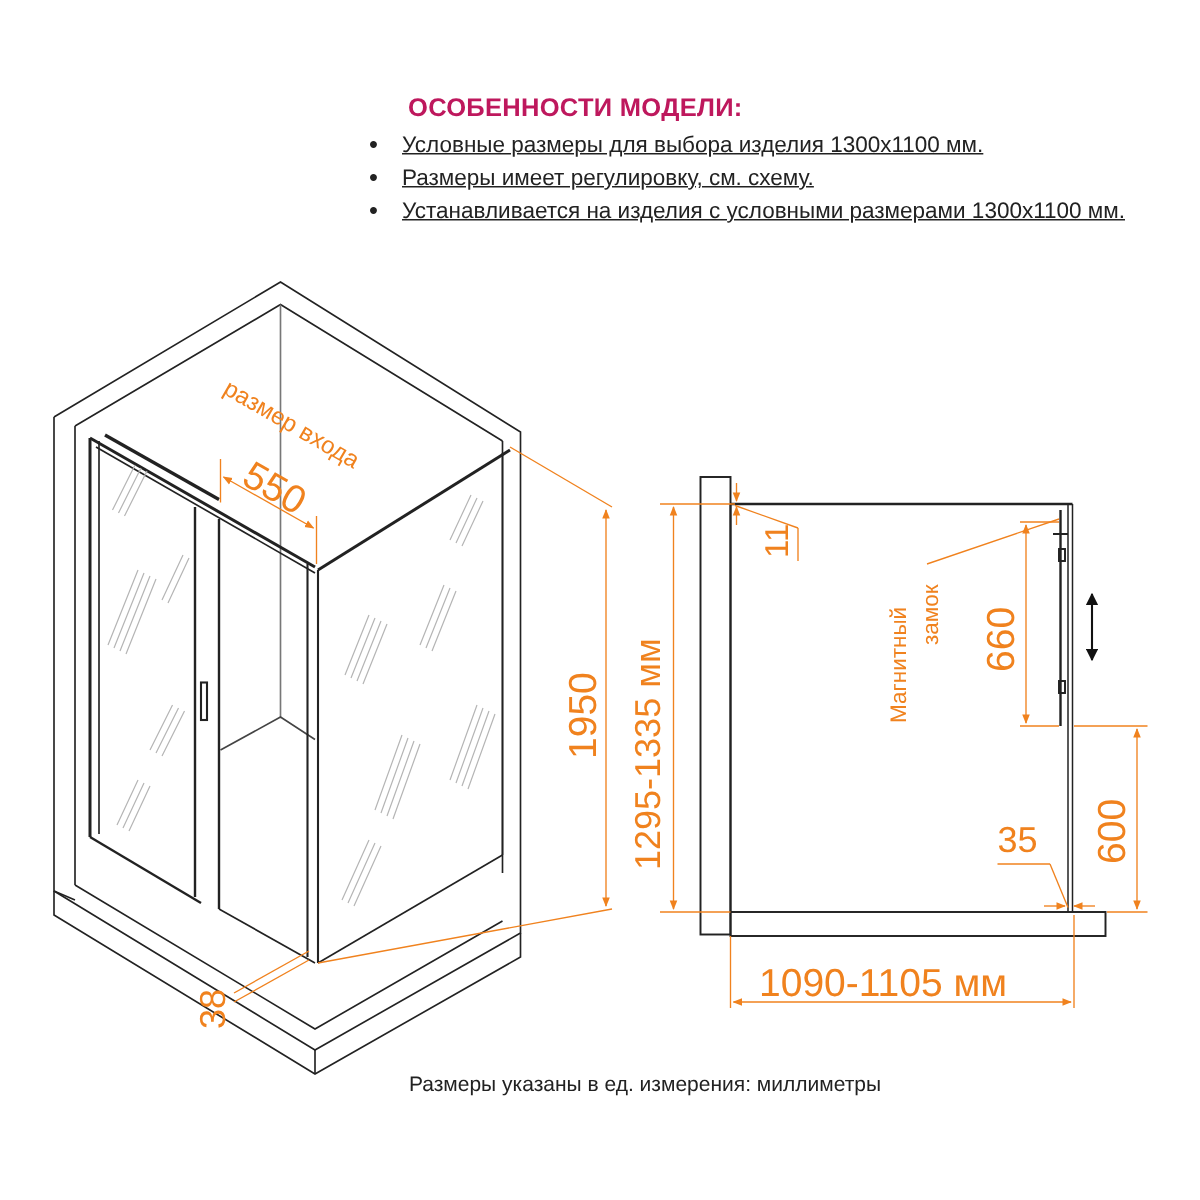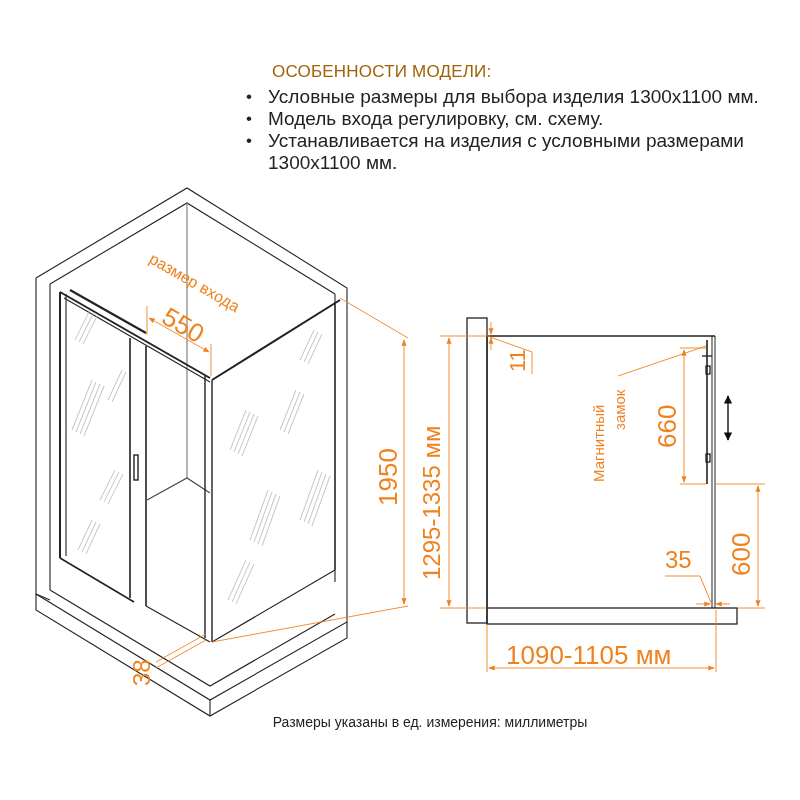--- a/index.html
+++ b/index.html
@@ -1,34 +1,34 @@
 <!DOCTYPE html>
 <html><head>
 <meta charset="utf-8">
 <style>
   html, body { margin: 0; padding: 0; background: #ffffff; }
   body { width: 800px; height: 800px; position: relative; overflow: hidden;
          font-family: "Liberation Sans", "DejaVu Sans", sans-serif; color: #1a1a1a; }
   .features { position: absolute; left: 246px; top: 62px; width: 540px; }
-  .features-title { color: #a16207; font-weight: normal; font-size: 17px; margin-left: 26px; letter-spacing: 0.2px; margin-bottom: 4px; }
+  .features-title { color: #be185d; font-weight: bold; font-size: 17px; margin-left: 26px; letter-spacing: 0.2px; margin-bottom: 4px; }
   .features ul { margin: 0; padding: 0; list-style: none; }
-  .features li { position: relative; padding-left: 22px; font-size: 19px; line-height: 22px; color: #222; }
+  .features li { position: relative; padding-left: 22px; font-size: 15px; line-height: 22px; color: #222; text-decoration: underline; }
   .features li::before { content: "•"; position: absolute; left: 0; top: 0; font-size: 17px; }
   .footnote { position: absolute; left: 0; width: 860px; top: 714px; text-align: center; font-size: 14px; color: #222; }
   svg { position: absolute; left: 0; top: 0; }
   .dim { fill: #f0821e; font-family: "Liberation Sans", "DejaVu Sans", sans-serif; }
 </style>
 </head>
 <body>
 
 <div class="features">
   <div class="features-title">ОСОБЕННОСТИ МОДЕЛИ:</div>
   <ul>
     <li>Условные размеры для выбора изделия 1300x1100 мм.</li>
-    <li>Модель входа регулировку, см. схему.</li>
+    <li>Размеры имеет регулировку, см. схему.</li>
     <li>Устанавливается на изделия с условными размерами 1300x1100 мм.</li>
   </ul>
 </div>
 
 <svg width="800" height="800" viewBox="0 0 800 800">
   <defs>
     <marker id="arr" viewBox="0 0 10 10" refX="9" refY="5" markerWidth="7" markerHeight="7" orient="auto-start-reverse">
       <path d="M0,1 L10,5 L0,9 z" fill="#f0821e"></path>
     </marker>
     <marker id="arrK" viewBox="0 0 10 10" refX="9" refY="5" markerWidth="6" markerHeight="6" orient="auto-start-reverse">

